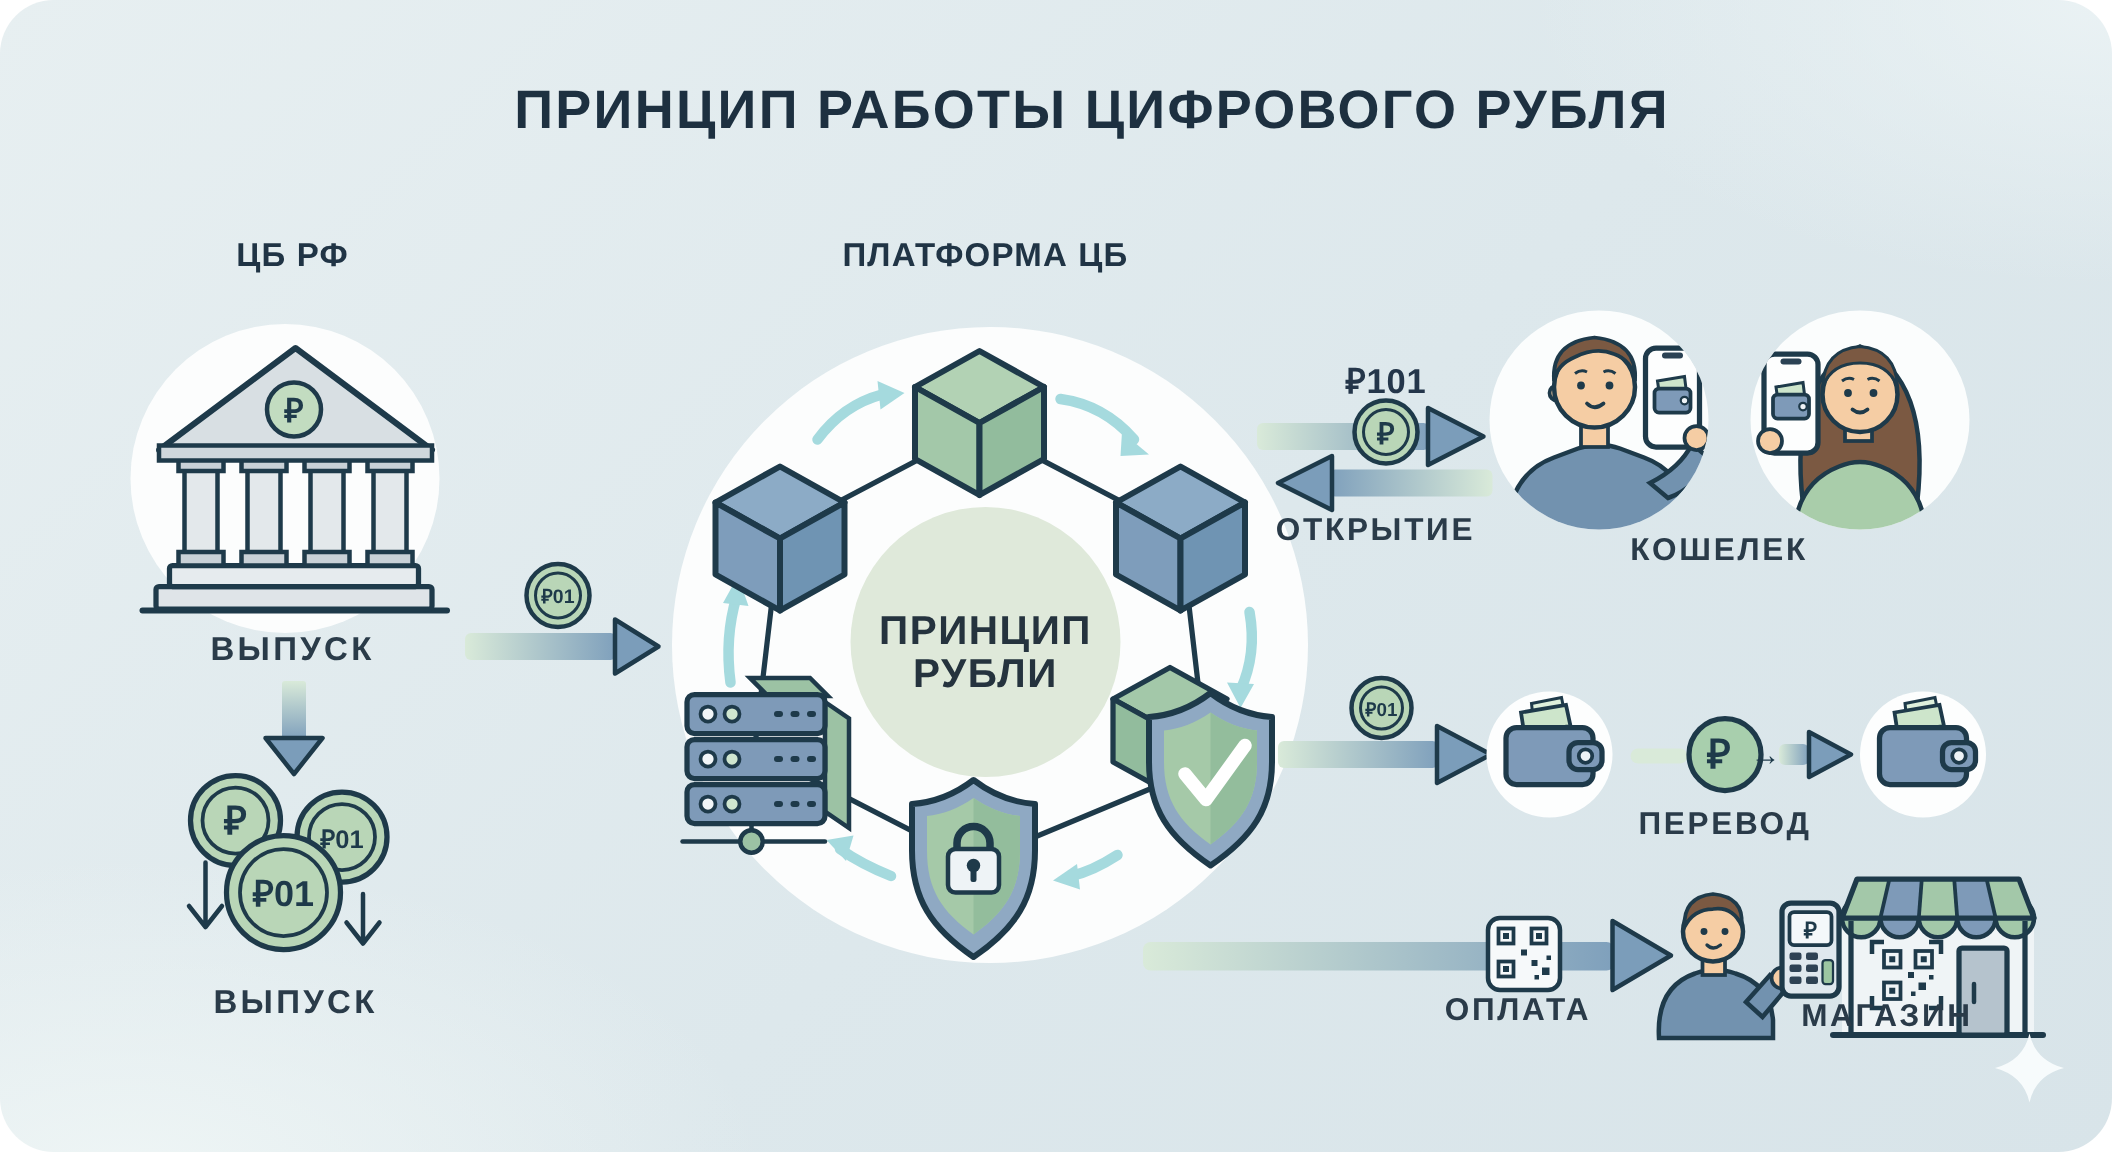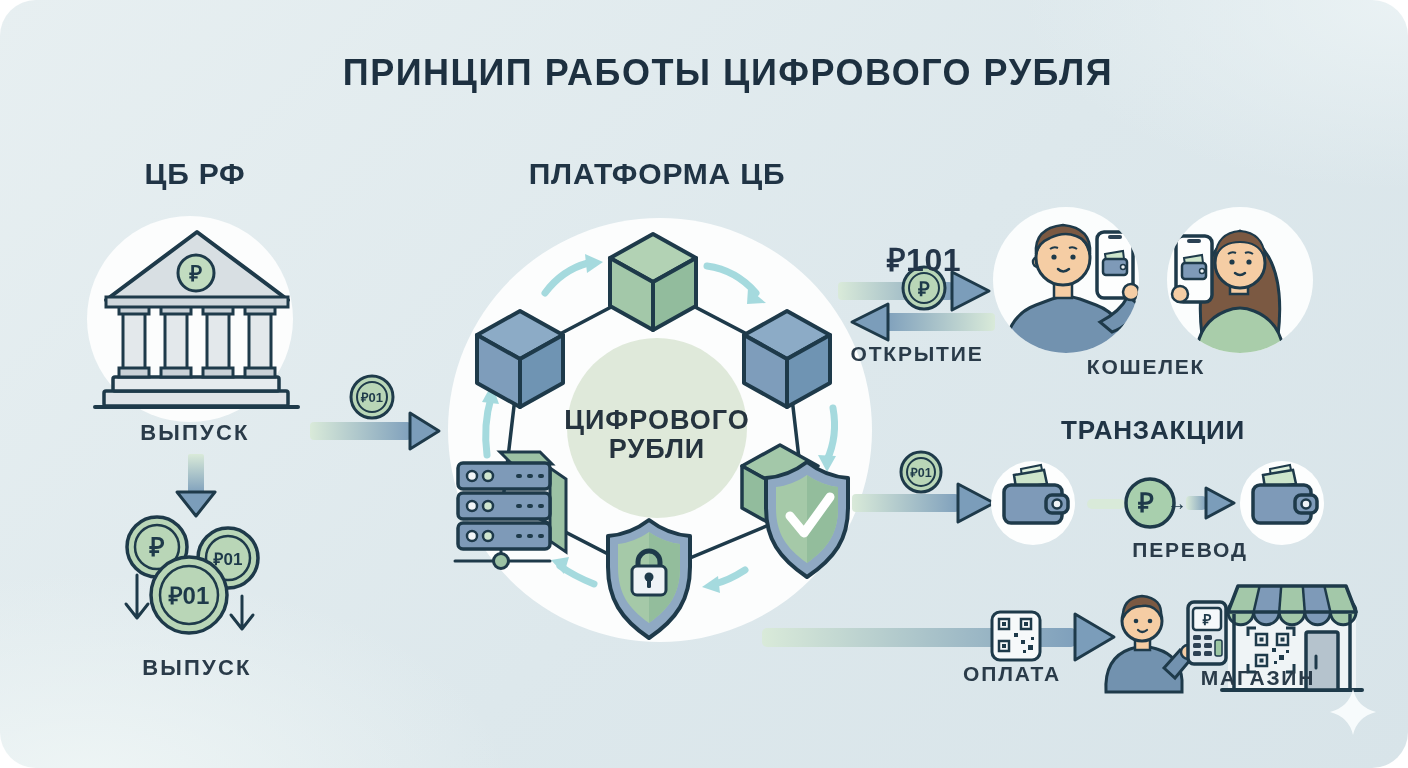--- a/index.html
+++ b/index.html
@@ -6,24 +6,24 @@
   .stage{
     position:relative;width:1408px;height:768px;overflow:hidden;
     font-family:"Liberation Sans",sans-serif;border-radius:36px;
     background:
       radial-gradient(55% 50% at 6% 102%, #eef5f5 0%, rgba(238,245,245,0) 55%),
       radial-gradient(50% 45% at 100% 0%, #eaf2f4 0%, rgba(234,242,244,0) 55%),
       linear-gradient(135deg,#e7eff1 0%,#dde8ec 55%,#d8e4e9 100%);
   }
   .lbl{position:absolute;transform:translateX(-50%);white-space:nowrap;color:#2a3b49;}
   .h1{font-size:36px;font-weight:800;letter-spacing:1.5px;color:#1d3040;}
-  .h2{font-size:30px;font-weight:800;letter-spacing:.8px;color:#203445;}
+  .h2{font-size:22px;font-weight:800;letter-spacing:.8px;color:#203445;}
   .cap{font-size:21px;font-weight:600;letter-spacing:1.8px;}
   .cap2{font-size:22px;font-weight:600;letter-spacing:2.2px;}
-  .amount{font-size:32px;font-weight:600;letter-spacing:.5px;color:#24364a;text-align:right;}
+  .amount{font-size:23px;font-weight:600;letter-spacing:.5px;color:#24364a;text-align:right;}
   .centerlbl{font-size:27px;font-weight:700;letter-spacing:1px;color:#25333e;
     text-align:center;line-height:29px;transform:translateX(-50%);}
   svg{position:absolute;left:0;top:0;}
   svg text{font-family:"Liberation Sans",sans-serif;}
 </style>
 </head>
 <body>
 
 <div class="stage">
 
@@ -389,30 +389,29 @@
     </g>
   </g>
 
   <path d="M1353,689 Q1357,707 1376,712 Q1357,717 1353,735 Q1349,717 1330,712 Q1349,707 1353,689 Z" fill="#f7fbfc"></path>
 </svg>
 
 <div class="lbl h1" style="left:704px;top:52px;margin-left:24px;">ПРИНЦИП РАБОТЫ ЦИФРОВОГО РУБЛЯ</div>
 
 <div class="lbl h2" style="left:195px;top:157px;">ЦБ РФ</div>
 <div class="lbl h2" style="left:657px;top:157px;">ПЛАТФОРМА ЦБ</div>
-<div class="lbl h2" style="left:1153px;top:415px;font-size:26px;">ТРАНЗАКЦИИ</div>
 
 <div class="lbl cap2" style="left:195px;top:420px;">ВЫПУСК</div>
 <div class="lbl cap2" style="left:197px;top:655px;">ВЫПУСК</div>
 
 <div class="centerlbl" style="position:absolute;left:657px;top:406px;">
-  <div>ЦИФРОВОГО</div>
+  <div>ПРИНЦИП</div>
   <div>РУБЛИ</div>
 </div>
 
 <div class="lbl amount" style="left:924px;top:237px;">₽101</div>
 <div class="lbl cap" style="left:917px;top:342px;">ОТКРЫТИЕ</div>
 <div class="lbl cap" style="left:1146px;top:355px;">КОШЕЛЕК</div>
-<div class="lbl cap" style="left:1190px;top:538px;">ПЕРЕВОД</div>
+<div class="lbl cap" style="left:1150px;top:538px;">ПЕРЕВОД</div>
 <div class="lbl cap" style="left:1012px;top:662px;">ОПЛАТА</div>
 <div class="lbl cap" style="left:1258px;top:666px;">МАГАЗИН</div>
 
 </div>
 
 </body></html>

